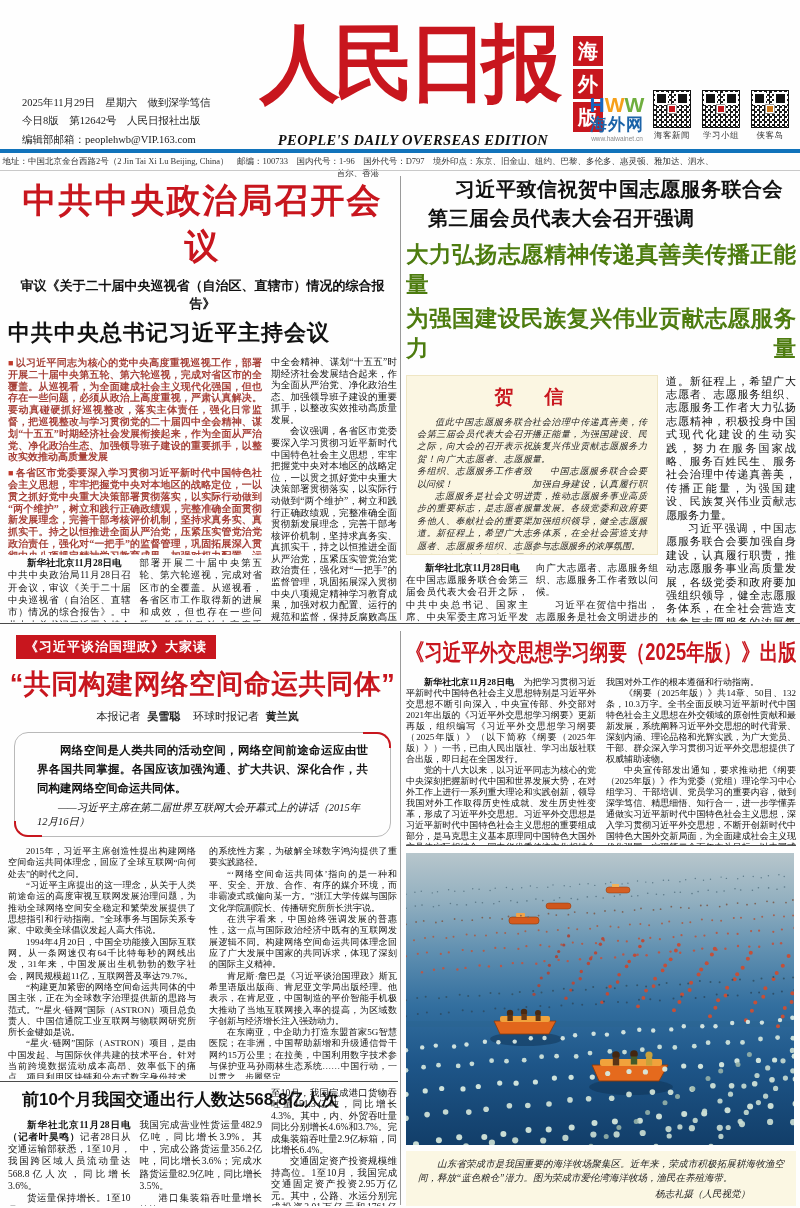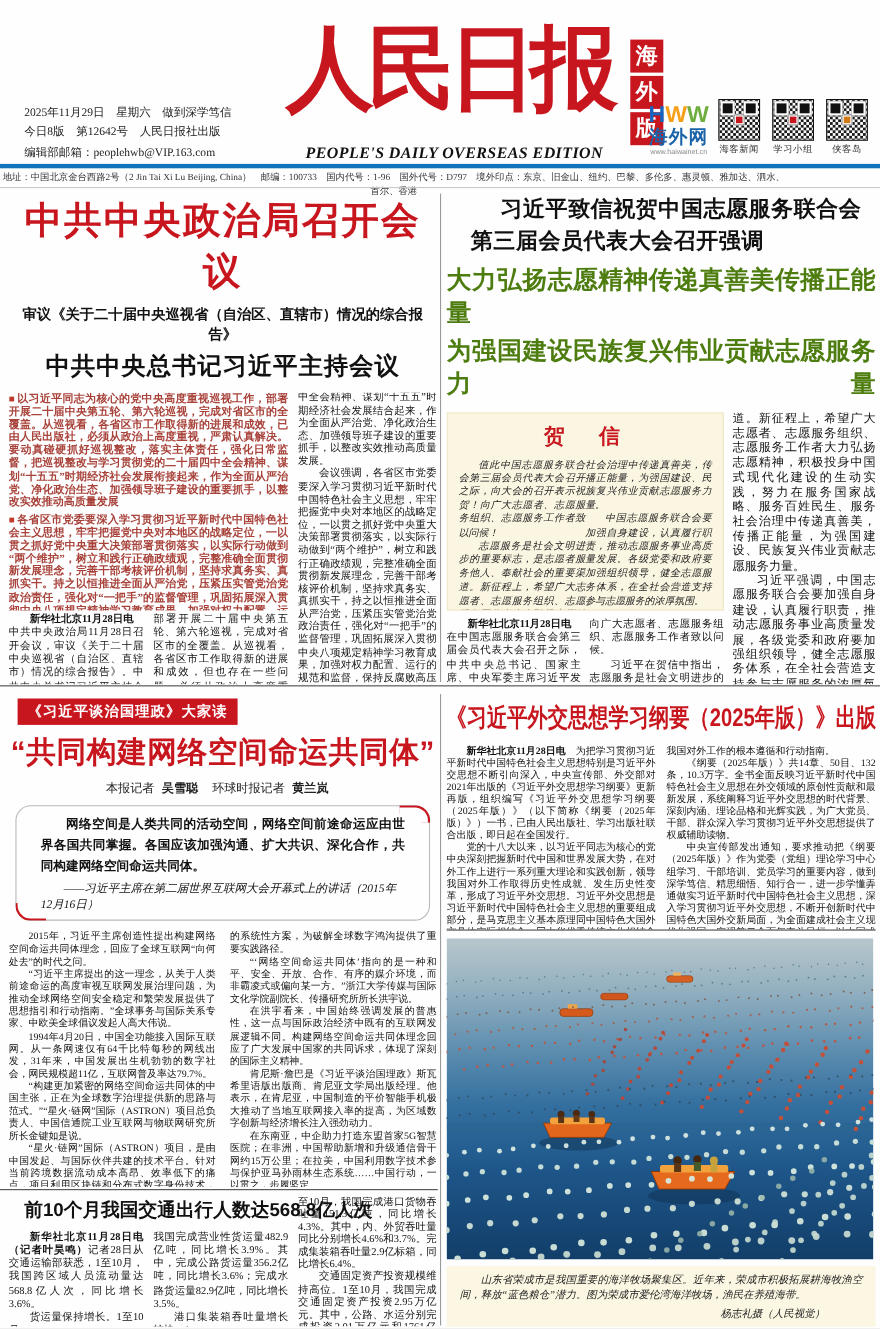--- a/index.html
+++ b/index.html
@@ -49,21 +49,21 @@
   
   .jtxt { text-align:justify; }
   .jtxt p { margin:0; text-indent:2em; }
   .dl { font-weight:bold; }
 
   
   .art-politburo { position:absolute; left:8px; top:176px; width:389px; height:446px; overflow:hidden; }
   .pol-h1 { text-align:center; color:#c8161e; font-weight:bold; font-size:34px; letter-spacing:2px;
     font-family:"Liberation Sans",sans-serif; margin-top:2px; }
   .pol-deck { text-align:center; font-weight:bold; font-size:13px; margin-top:7px; letter-spacing:0; font-family:"Liberation Sans",sans-serif;}
-  .pol-deck2 { text-align:center; font-weight:bold; font-size:22px; margin-top:5px; letter-spacing:1px; font-family:"Liberation Sans",sans-serif;}
+  .pol-deck2 { text-align:left; font-weight:bold; font-size:22px; margin-top:5px; letter-spacing:1px; font-family:"Liberation Sans",sans-serif;}
   .pol-body { display:flex; gap:9px; margin-top:9px; height:326px; }
   .pol-left { width:254px; }
   .bullets { height:198px; overflow:hidden; }
   .bullets p { font-size:10px; line-height:1.18; font-weight:bold; color:#a8423a; text-align:justify; margin-bottom:4px; }
   .bullets .bmark { color:#c0392b; margin-right:2px; font-size:9px; }
   .pol-cols { display:flex; gap:9px; height:122px; overflow:hidden; margin-top:2px; }
   .pol-col { flex:1; font-size:9.5px; line-height:1.3; }
   .pol-right { flex:1; font-size:9.5px; line-height:1.22; overflow:hidden; }
 
   
@@ -182,21 +182,21 @@
   <div class="vdiv-bottom"></div>
   <div class="hdiv-bottom-left"></div>
 
   <div class="art-politburo">
     <div class="pol-h1">中共中央政治局召开会议</div>
     <div class="pol-deck">审议《关于二十届中央巡视省（自治区、直辖市）情况的综合报告》</div>
     <div class="pol-deck2">中共中央总书记习近平主持会议</div>
     <div class="pol-body">
       <div class="pol-left">
         <div class="bullets jtxt">
-          <p style="text-indent:0"><span class="bmark">■</span><span>以习近平同志为核心的党中央高度重视巡视工作，部署开展二十届中央第五轮、第六轮巡视，完成对省区市的全覆盖。从巡视看，各省区市工作取得新的进展和成效，已由人民出版社，必须从政治上高度重视，严肃认真解决。要动真碰硬抓好巡视整改，落实主体责任，强化日常监督，把巡视整改与学习贯彻党的二十届四中全会精神、谋划“十五五”时期经济社会发展衔接起来，作为全面从严治党、净化政治生态、加强领导班子建设的重要抓手，以整改实效推动高质量发展</span></p>
+          <p style="text-indent:0"><span class="bmark">■</span><span>以习近平同志为核心的党中央高度重视巡视工作，部署开展二十届中央第五轮、第六轮巡视，完成对省区市的全覆盖。从巡视看，为全面建成社会主义现代化强国，但也存在一些问题，必须从政治上高度重视，严肃认真解决。要动真碰硬抓好巡视整改，落实主体责任，强化日常监督，把巡视整改与学习贯彻党的二十届四中全会精神、谋划“十五五”时期经济社会发展衔接起来，作为全面从严治党、净化政治生态、加强领导班子建设的重要抓手，以整改实效推动高质量发展</span></p>
           <p style="text-indent:0"><span class="bmark">■</span><span>各省区市党委要深入学习贯彻习近平新时代中国特色社会主义思想，牢牢把握党中央对本地区的战略定位，一以贯之抓好党中央重大决策部署贯彻落实，以实际行动做到“两个维护”，树立和践行正确政绩观，完整准确全面贯彻新发展理念，完善干部考核评价机制，坚持求真务实、真抓实干。持之以恒推进全面从严治党，压紧压实管党治党政治责任，强化对“一把手”的监督管理，巩固拓展深入贯彻中央八项规定精神学习教育成果，加强对权力配置、运行的规范和监督，保持反腐败高压态势，坚决铲除腐败滋生的土壤和条件，营造风清气正的政治生态。加强领导班子和干部队伍建设，健全和落实民主集中制，坚持正确用人导向，引导激励干部担当作为，增强时时放心不下的责任感，有效防范化解各类风险，完善社会治理体系，综合用好巡视成果，深入研究解决巡视发现的共性问题，推动深化改革，促进标本兼治</span></p>
         </div>
         <div class="pol-cols">
           <div class="pol-col jtxt">
             <p><span class="dl">新华社北京11月28日电</span><span>　中共中央政治局11月28日召开会议，审议《关于二十届中央巡视省（自治区、直辖市）情况的综合报告》。中共中央总书记习近平主持会议。</span></p>
 
           </div>
           <div class="pol-col jtxt">
             <p style="text-indent:0">部署开展二十届中央第五轮、第六轮巡视，完成对省区市的全覆盖。从巡视看，各省区市工作取得新的进展和成效，但也存在一些问题，必须从政治上高度重视，严肃认真解决。要动真碰硬抓好巡视整改，落实主体责任，强化日常监督，把巡视整改与学习贯彻党的二十届四</p>
           </div>

